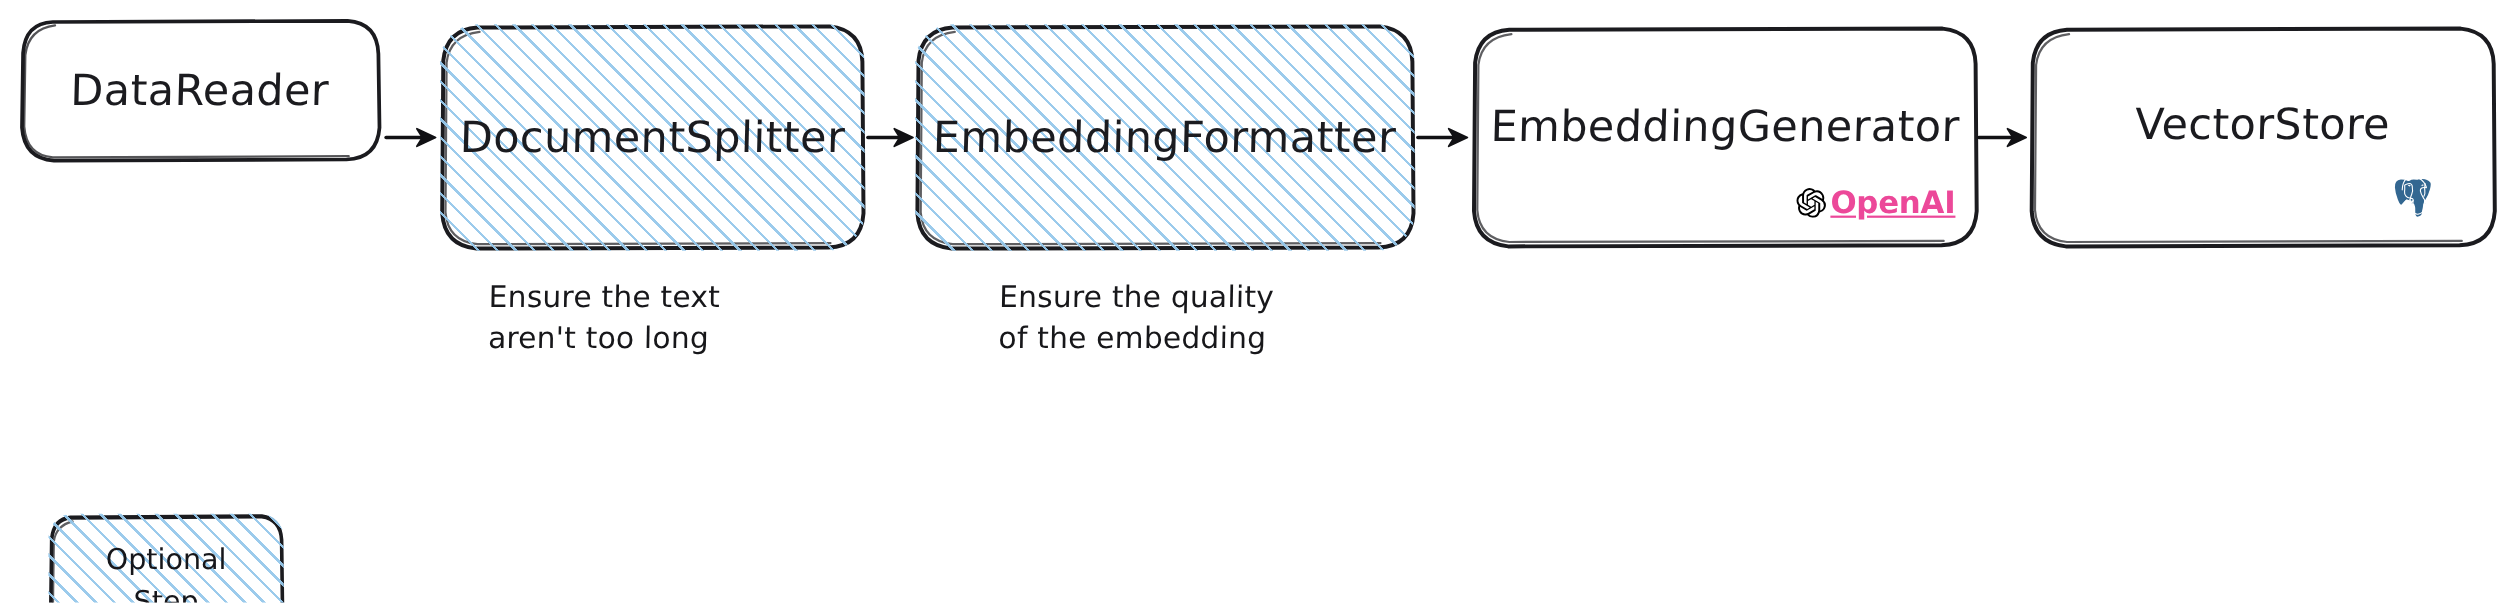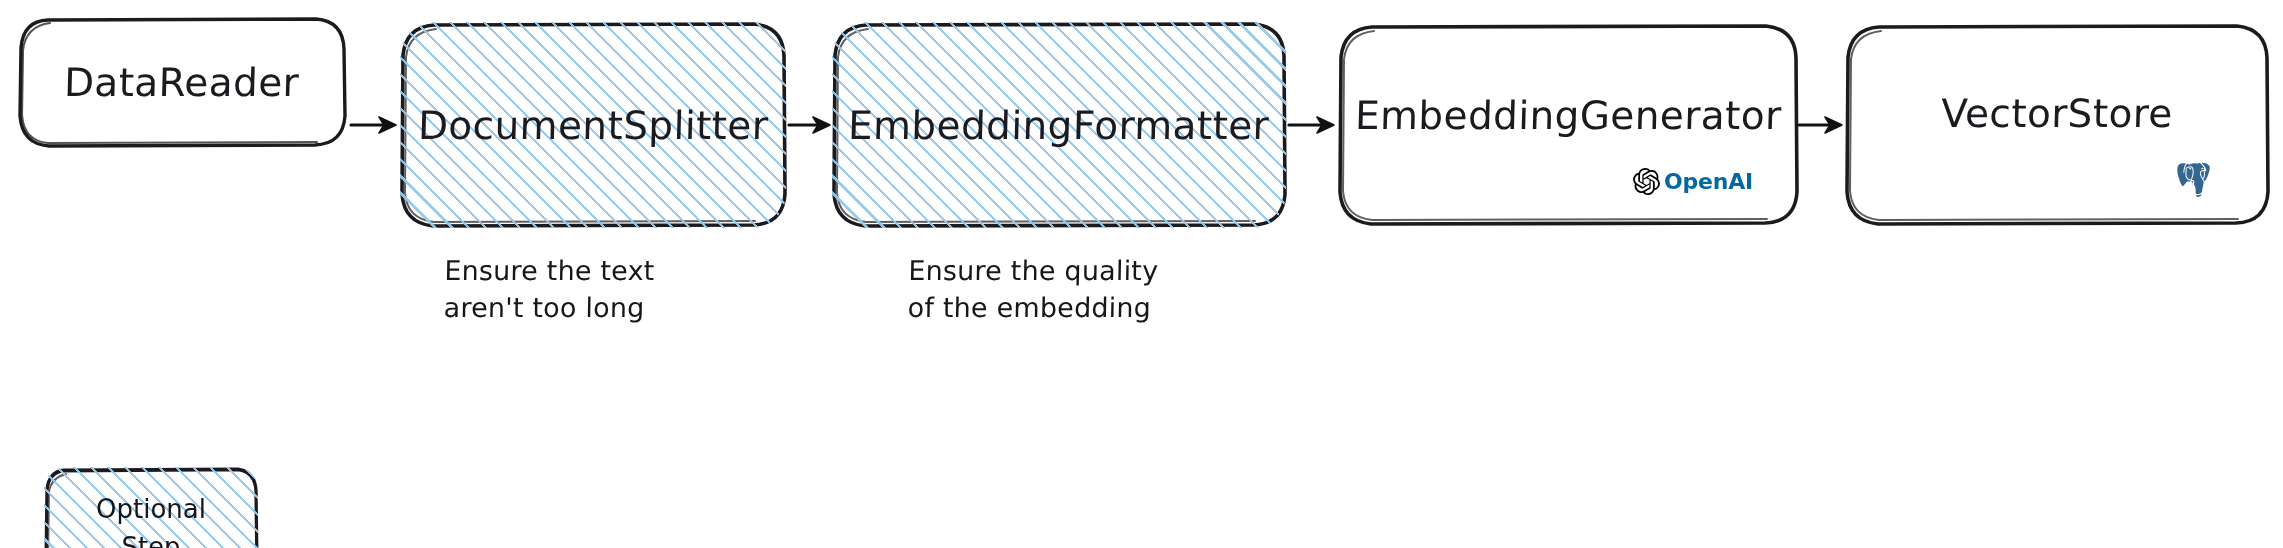--- a/index.html
+++ b/index.html
@@ -82,23 +82,24 @@
   .brand {
     position: absolute;
     display: flex;
     align-items: center;
     gap: 4px;
     z-index: 5;
   }
   .brand-name {
     font-family: "DejaVu Sans", sans-serif;
     font-weight: bold;
-    font-size: 22px;
-    color: #0369a1;
+    font-size: 28px;
+    color: #ec4899;
     letter-spacing: -0.2px;
+    text-decoration: underline;
   }
 
   
   .legend-label {
     position: relative;
     z-index: 3;
     font-family: "DejaVu Sans", sans-serif;
     font-size: 26px;
     color: #16161a;
     text-align: center;

